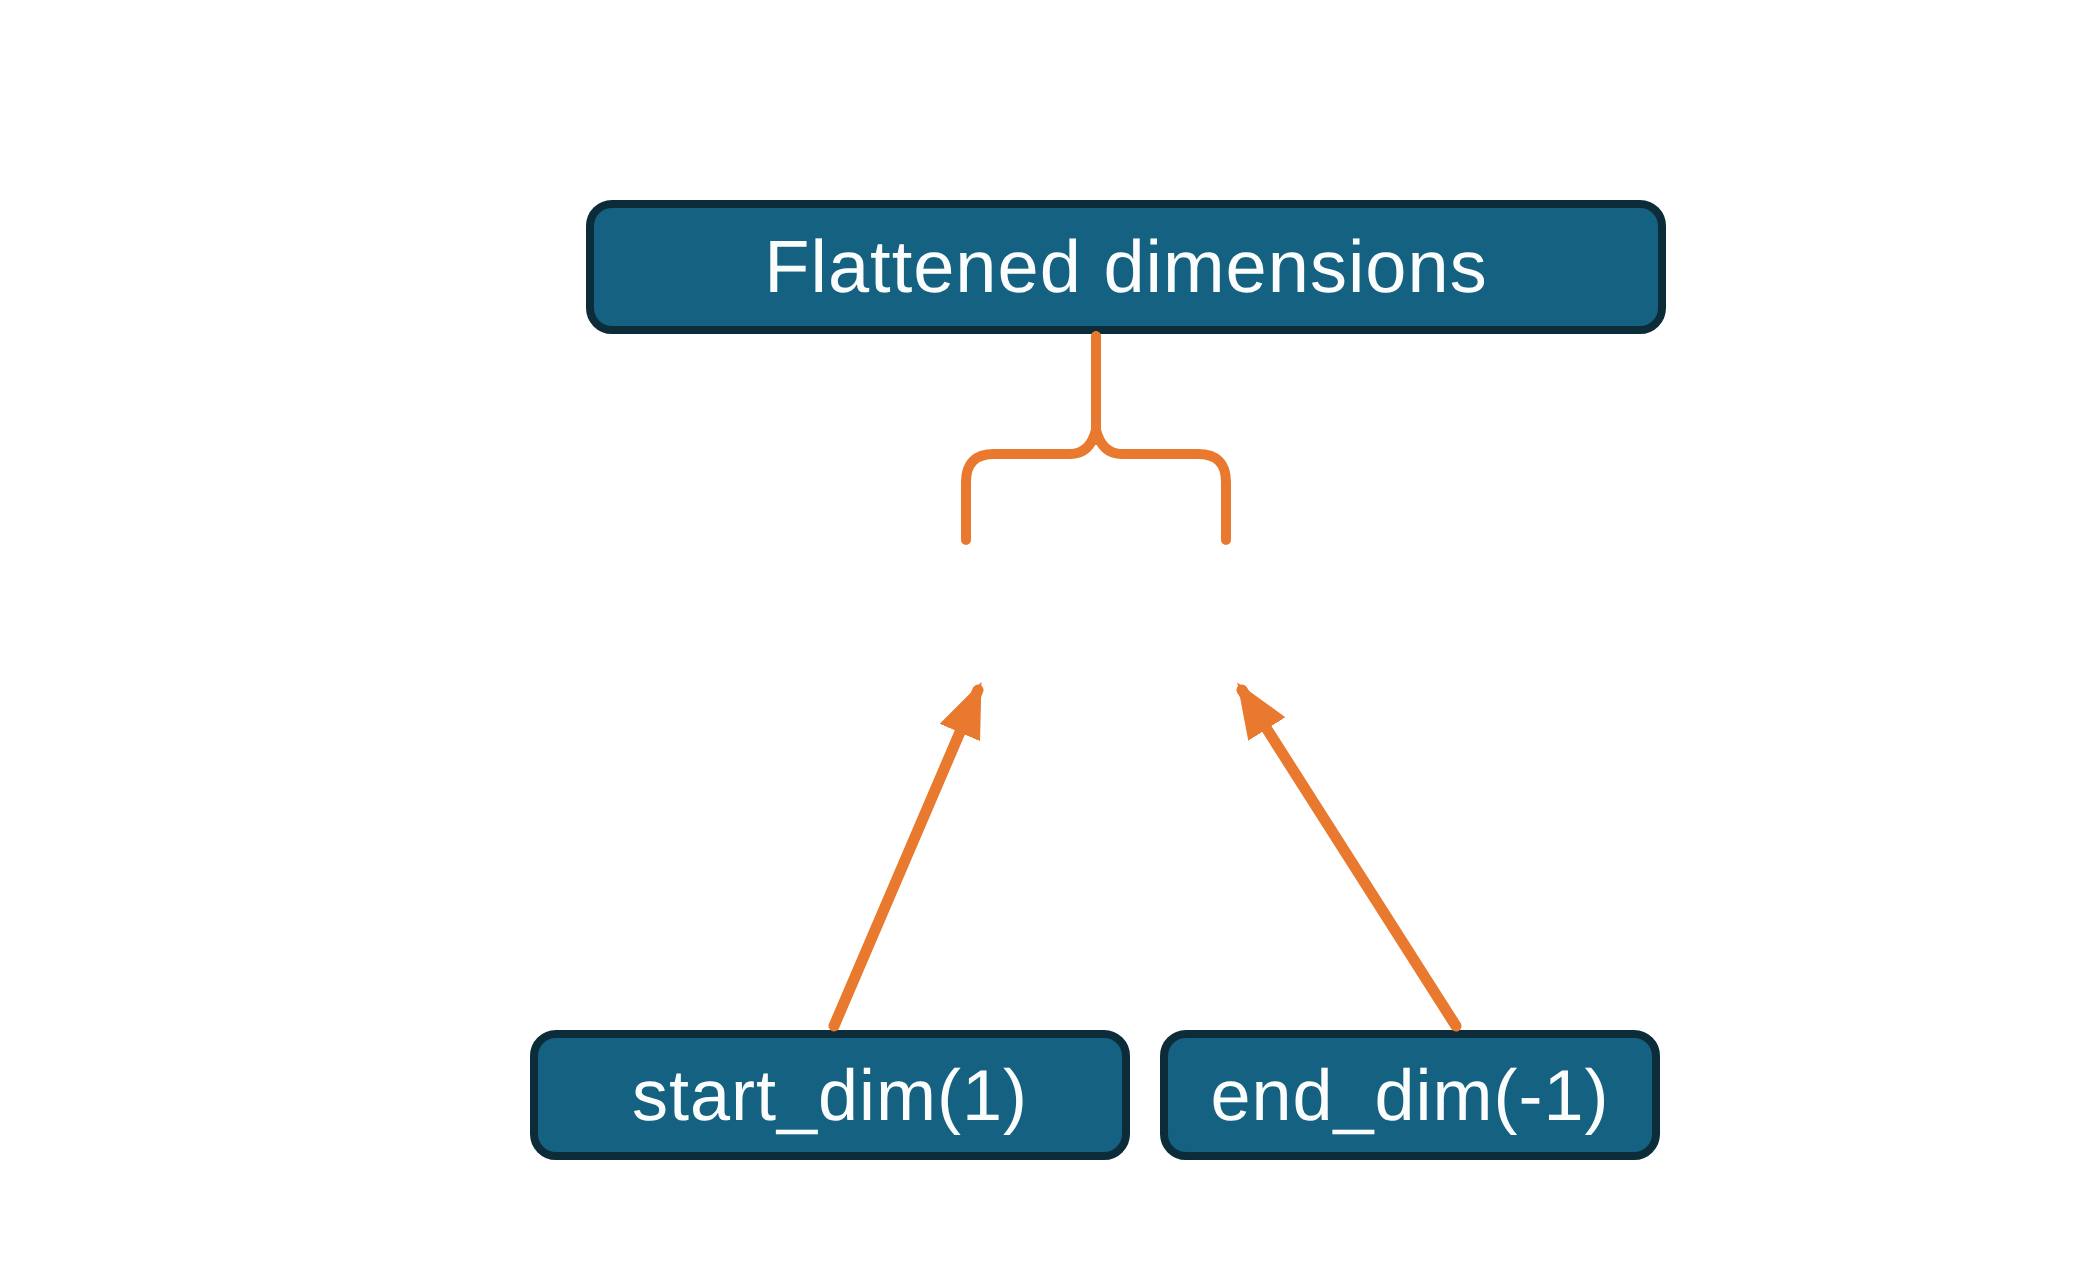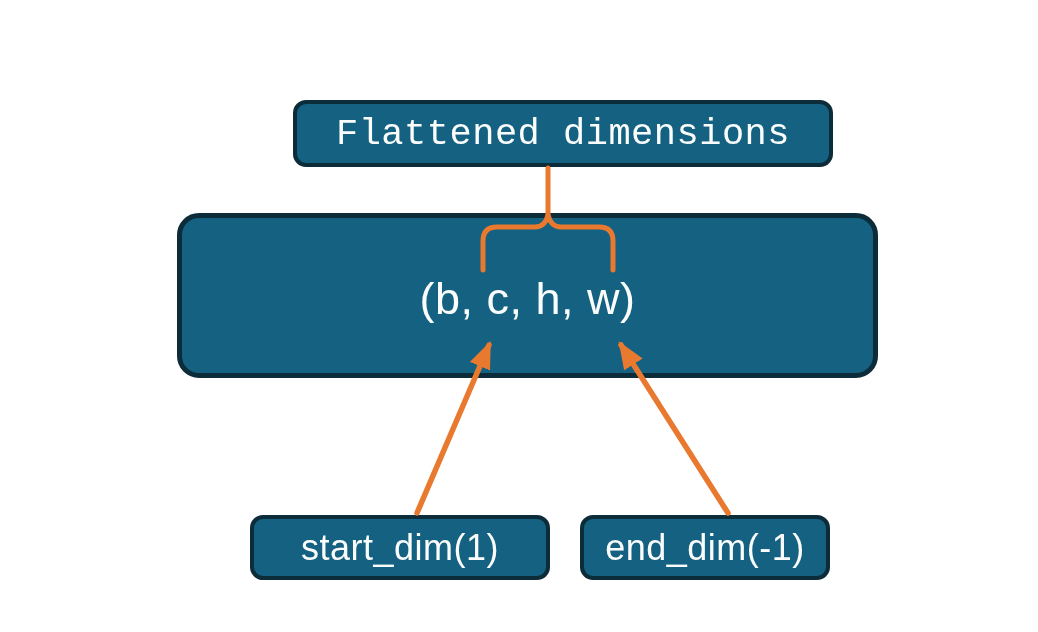--- a/index.html
+++ b/index.html
@@ -35,57 +35,53 @@
   }
   .node .label {
     white-space: nowrap;
     letter-spacing: 0.5px;
   }
   .title-box {
     left: 293px; top: 100px;
     width: 540px; height: 67px;
     border-radius: 13px;
     font-size: 37px;
-    font-family: Liberation Mono, monospace;
   }
   .tensor-box {
     left: 177px; top: 213px;
     width: 701px; height: 165px;
     border-radius: 22px;
     border-width: 5px;
     font-size: 45px;
   }
   .tensor-box .label { margin-top: 6px; }
   .dim-box {
     width: 300px; height: 65px;
     border-radius: 13px;
     font-size: 36px;
   }
-  .start-dim-box { left: 250px; top: 515px; }
+  .start-dim-box { left: 265px; top: 515px; }
   .end-dim-box   { left: 580px; top: 515px; width: 250px; }
   .overlay {
     position: absolute;
     left: 0; top: 0;
     width: 1038px; height: 632px;
     z-index: 2;
     pointer-events: none;
   }
 </style>
 </head>
 <body>
 
 <div class="canvas">
 
   <div class="node title-box">
     <span class="label">Flattened dimensions</span>
   </div>
 
-  <div class="node tensor-box">
-    <span class="label">(b, c, h, w)</span>
-  </div>
 
   <div class="node dim-box start-dim-box">
     <span class="label">start_dim(1)</span>
   </div>
 
   <div class="node dim-box end-dim-box">
     <span class="label">end_dim(-1)</span>
   </div>
 
   <svg class="overlay" viewBox="0 0 1038 632" xmlns="http://www.w3.org/2000/svg">

